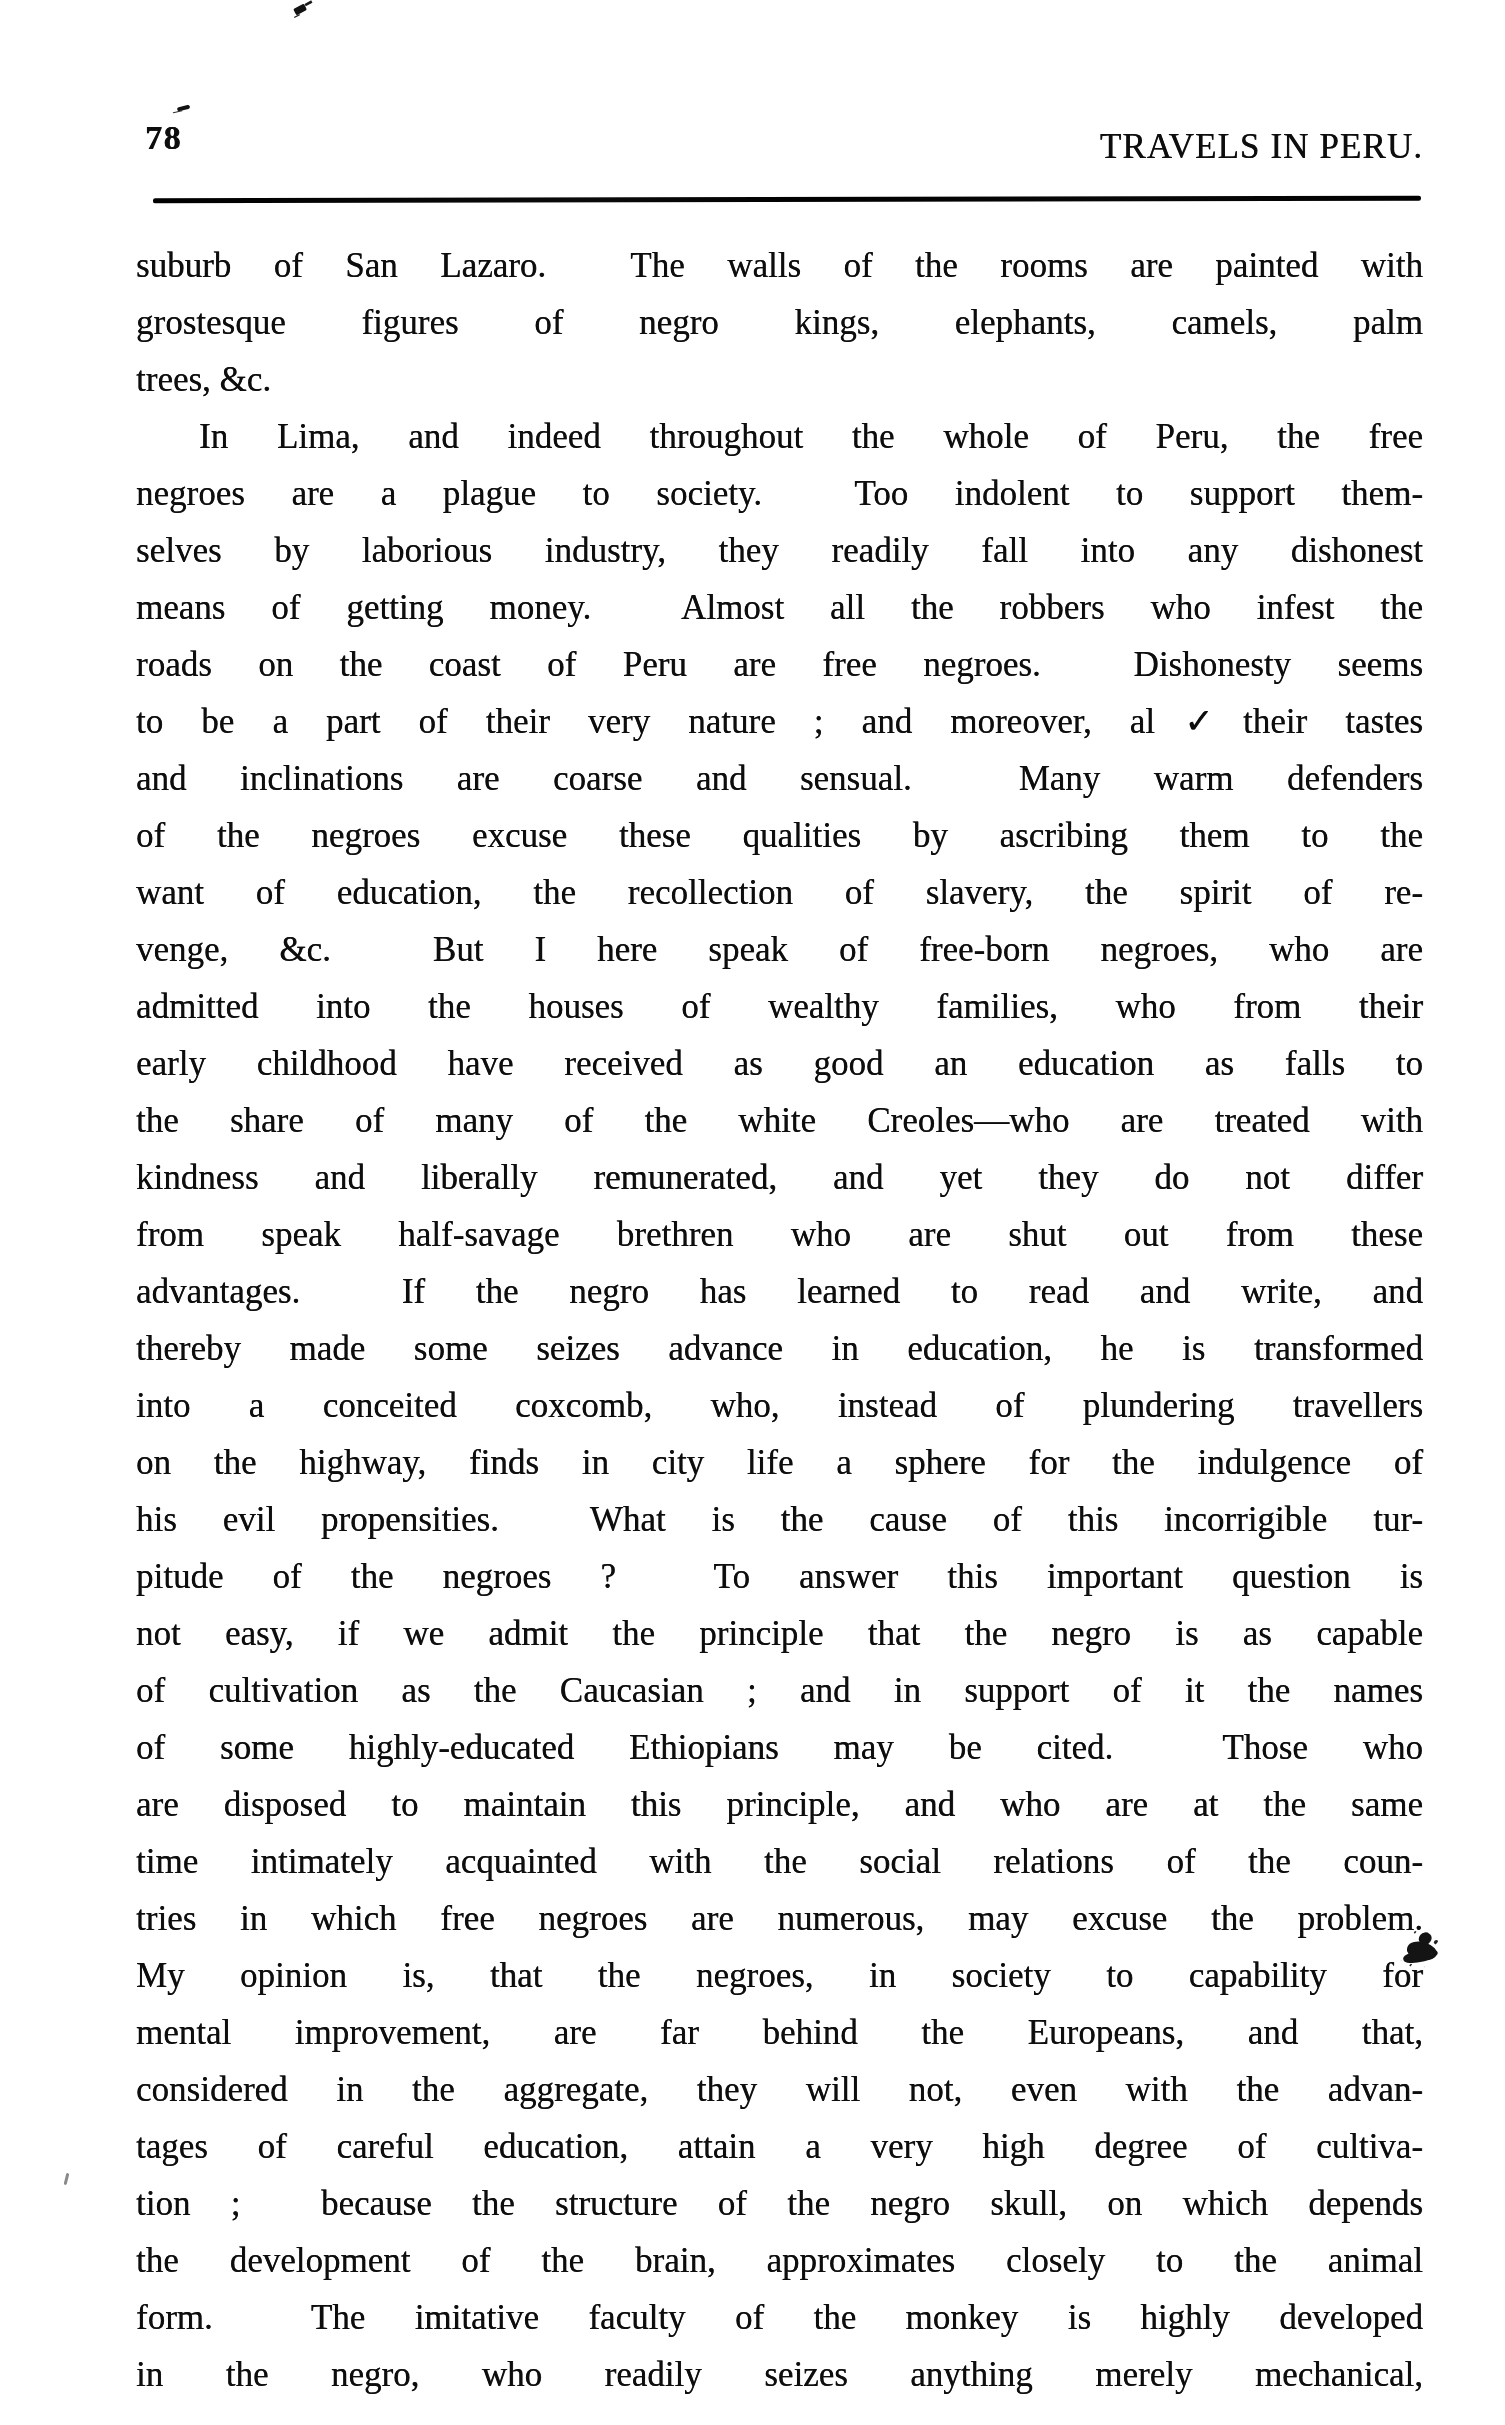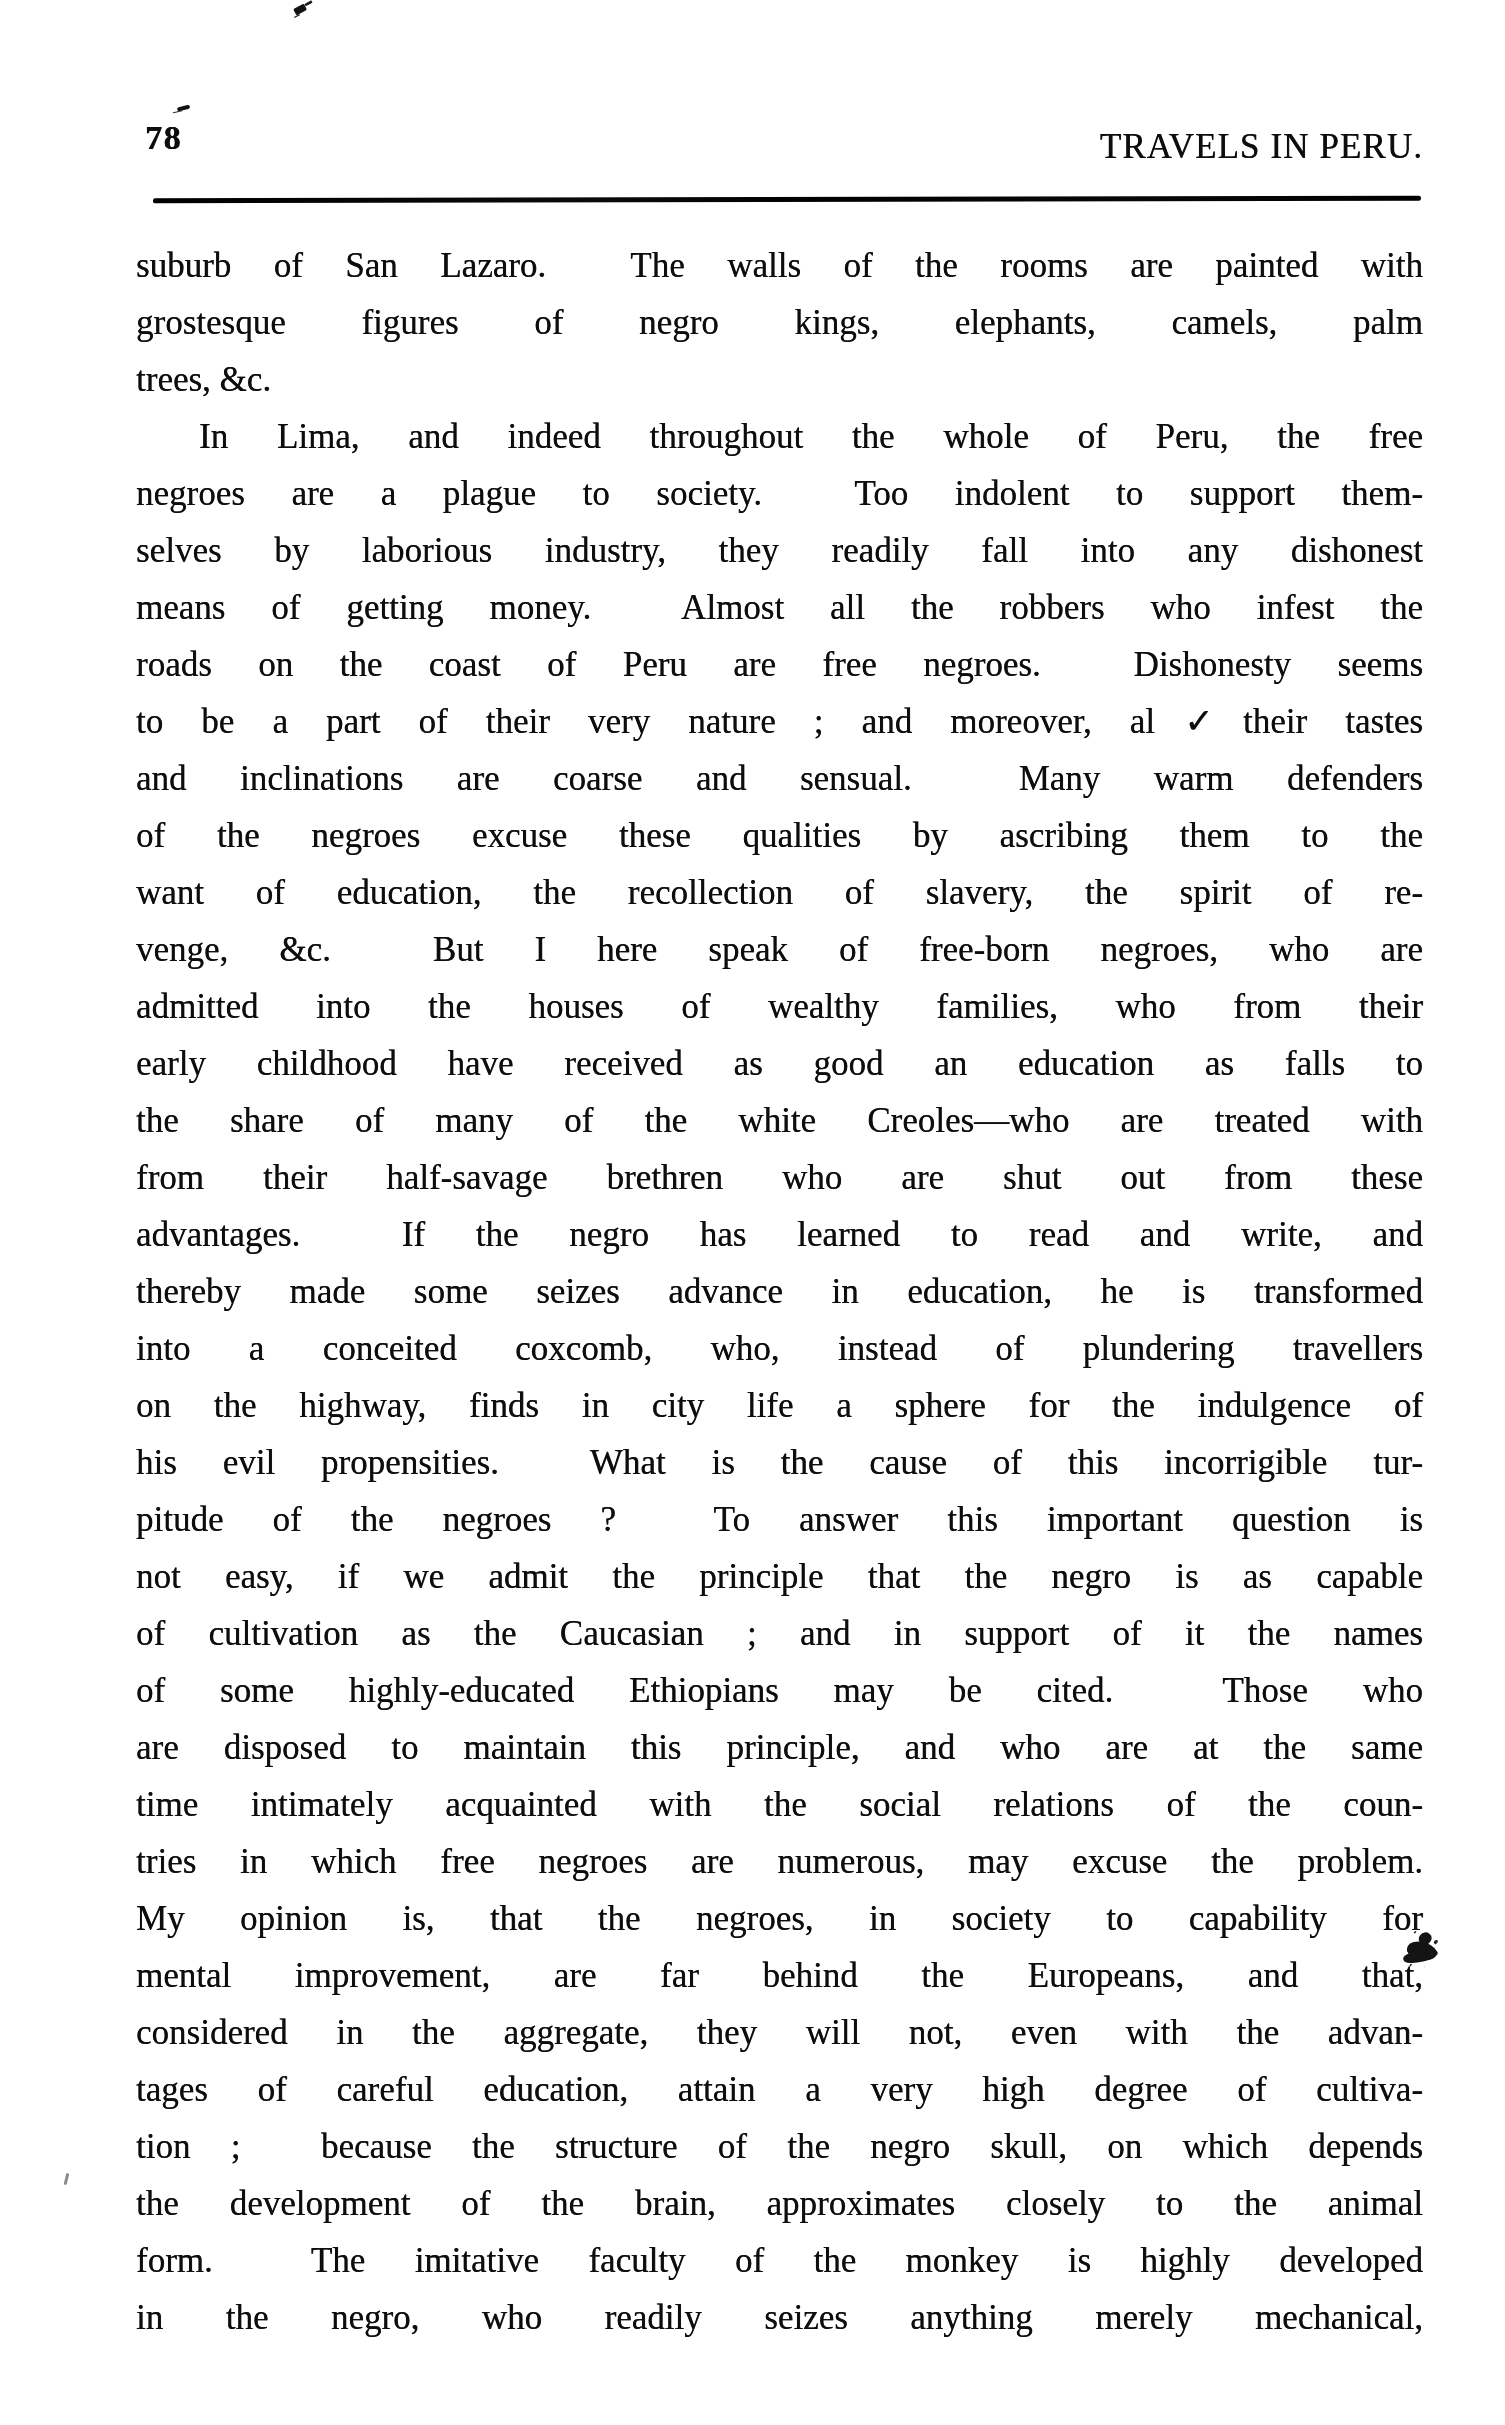--- a/index.html
+++ b/index.html
@@ -93,21 +93,22 @@
       <div class="line">means of getting money.  Almost all the robbers who infest the</div>
       <div class="line">roads on the coast of Peru are free negroes.  Dishonesty seems</div>
       <div class="line">to be a part of their very nature ; and moreover, al✓their tastes</div>
       <div class="line">and inclinations are coarse and sensual.  Many warm defenders</div>
       <div class="line">of the negroes excuse these qualities by ascribing them to the</div>
       <div class="line">want of education, the recollection of slavery, the spirit of re-</div>
       <div class="line">venge, &amp;c.  But I here speak of free-born negroes, who are</div>
       <div class="line">admitted into the houses of wealthy families, who from their</div>
       <div class="line">early childhood have received as good an education as falls to</div>
       <div class="line">the share of many of the white Creoles—who are treated with</div>
-      <div class="line">from their half-savage brethren who are shut out from these</div>
+      <div class="line">kindness and liberally remunerated, and yet they do not differ</div>
+      <div class="line">from speak half-savage brethren who are shut out from these</div>
       <div class="line">advantages.  If the negro has learned to read and write, and</div>
       <div class="line">thereby made some seizes advance in education, he is transformed</div>
       <div class="line">into a conceited coxcomb, who, instead of plundering travellers</div>
       <div class="line">on the highway, finds in city life a sphere for the indulgence of</div>
       <div class="line">his evil propensities.  What is the cause of this incorrigible tur-</div>
       <div class="line">pitude of the negroes ?  To answer this important question is</div>
       <div class="line">not easy, if we admit the principle that the negro is as capable</div>
       <div class="line">of cultivation as the Caucasian ; and in support of it the names</div>
       <div class="line">of some highly-educated Ethiopians may be cited.  Those who</div>
       <div class="line">are disposed to maintain this principle, and who are at the same</div>

